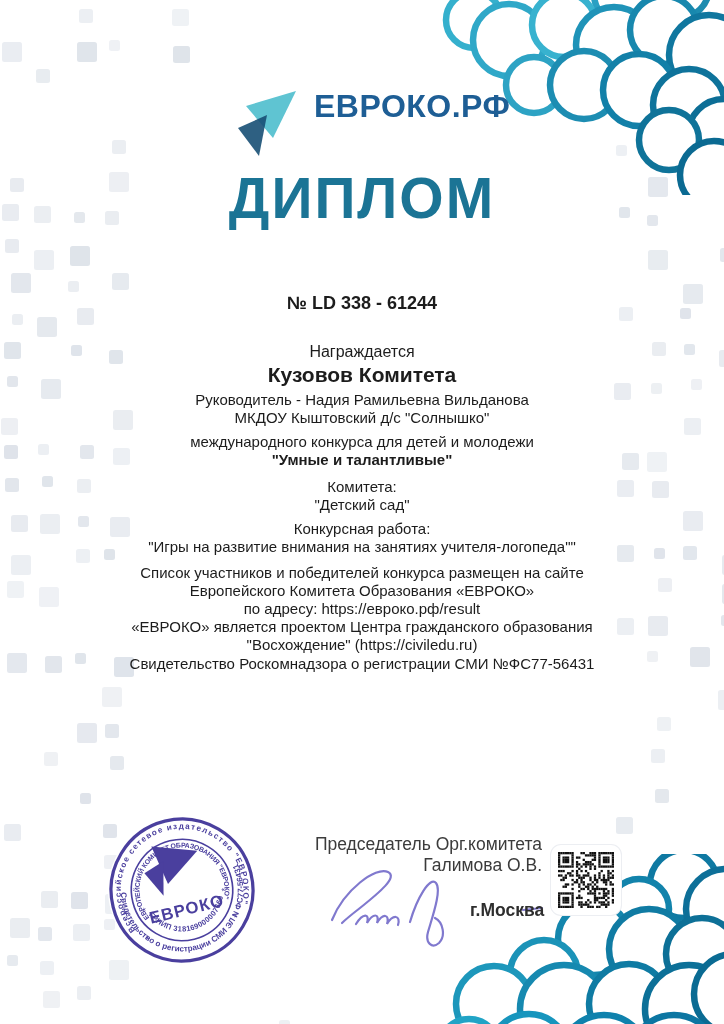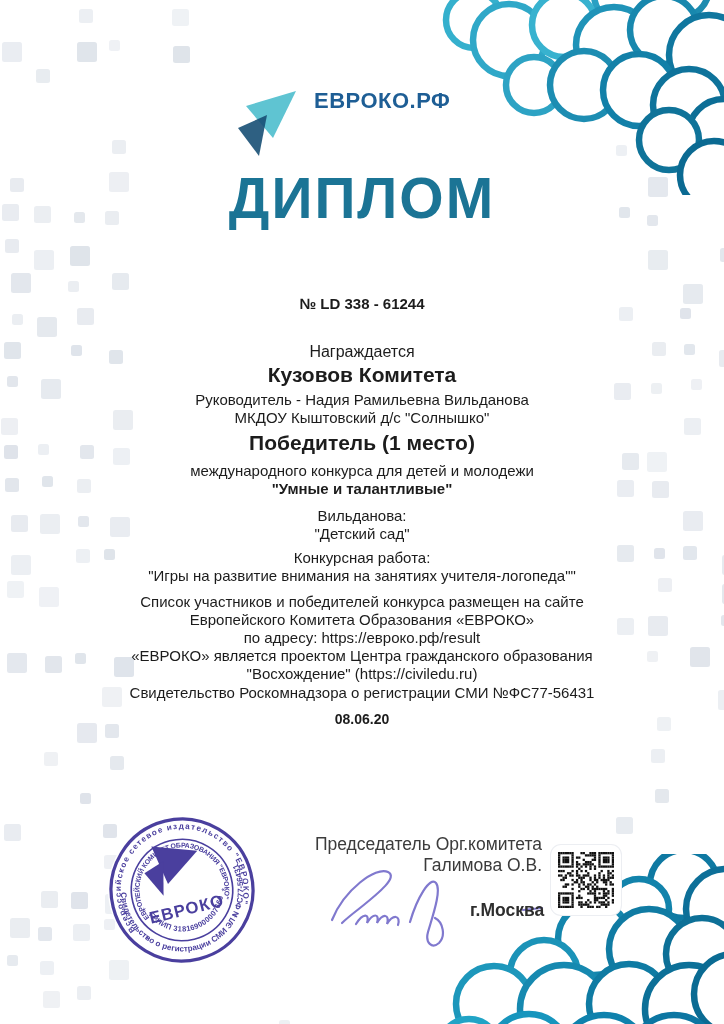--- a/index.html
+++ b/index.html
@@ -12,37 +12,37 @@
   #pixels{position:absolute;inset:0;z-index:0;}
   .px{position:absolute;background:#dde2e9;border-radius:2.5px;}
   
   .cloud{position:absolute;z-index:1;}
   #cloud-tr{top:0;right:0;}
   #cloud-br{bottom:0;right:0;}
   
   .logo-icon{position:absolute;left:236px;top:84px;z-index:2;}
   .logo-title{
     position:absolute;left:314px;top:88px;z-index:2;
-    font-size:22px;font-weight:bold;color:#1e5e95;letter-spacing:.5px;
+    font-size:32px;font-weight:bold;color:#1e5e95;letter-spacing:.5px;
   }
   .logo-sub{
     position:absolute;left:314px;top:127px;z-index:2;
     font-size:17px;font-weight:bold;color:#3d4044;line-height:21px;letter-spacing:.2px;
   }
   .logo-sub .b{color:#2e6cb0;}
   .diploma-title{
     position:absolute;left:0;width:724px;top:165px;z-index:2;
     text-align:center;font-size:57px;font-weight:bold;color:#1b7495;letter-spacing:2px;
   }
   
   .content{
     position:absolute;left:62px;right:62px;top:295px;z-index:2;
     text-align:center;font-size:15px;line-height:17px;color:#1c1c1c;
   }
-  .cert-number{font-size:15px;font-weight:bold;}
+  .cert-number{font-size:18px;font-weight:bold;}
   .awarded{margin-top:31px;font-size:16px;}
   .recipient{margin-top:3px;font-size:21px;font-weight:bold;line-height:24px;}
   .supervisor{margin-top:4px;}
   .organization{margin-top:1px;}
   .result{margin-top:4px;font-size:21px;font-weight:bold;line-height:25px;}
   .contest1{margin-top:7px;}
   .contest-name{margin-top:1px;font-weight:bold;}
   .nom-label{margin-top:10px;}
   .nom{margin-top:1px;}
   .work-label{margin-top:7px;}
@@ -250,34 +250,32 @@
   <div class="logo-title">ЕВРОКО.РФ</div>
 
   <div class="diploma-title">ДИПЛОМ</div>
 
   <div class="content">
     <div class="cert-number">№ LD 338 - 61244</div>
     <div class="awarded">Награждается</div>
     <div class="recipient">Кузовов Комитета</div>
     <div class="supervisor">Руководитель - Надия Рамильевна Вильданова</div>
     <div class="organization">МКДОУ Кыштовский д/с "Солнышко"</div>
-    <div class="result">Победитель (1 место)</div>
     <div class="contest1">международного конкурса для детей и молодежи</div>
     <div class="contest-name">"Умные и талантливые"</div>
-    <div class="nom-label">Вильданова:</div>
+    <div class="nom-label">Комитета:</div>
     <div class="nom">"Детский сад"</div>
     <div class="work-label">Конкурсная работа:</div>
     <div class="work">"Игры на развитие внимания на занятиях учителя-логопеда""</div>
     <div class="info1">Список участников и победителей конкурса размещен на сайте</div>
     <div class="info">Европейского Комитета Образования «ЕВРОКО»</div>
     <div class="info">по адресу: https://евроко.рф/result</div>
     <div class="info">«ЕВРОКО» является проектом Центра гражданского образования</div>
     <div class="info">"Восхождение" (https://civiledu.ru)</div>
     <div class="info6">Свидетельство Роскомнадзора о регистрации СМИ №ФС77-56431</div>
-    <div class="date">08.06.20</div>
   </div>
 
   <svg id="stamp" width="152" height="152" viewBox="0 0 150 150">
     <g transform="rotate(-14 75 75)" fill="none" stroke="#4a3f9e">
       <circle cx="75" cy="75" r="73" fill="#ffffff" stroke="none"></circle>
       <circle cx="75" cy="75" r="70" stroke-width="3.2"></circle>
       <circle cx="75" cy="75" r="50" stroke-width="1.6"></circle>
       <path id="arcOT" d="M 22.6 105.3 A 60.5 60.5 0 1 1 127.4 105.3" stroke="none"></path>
       <path id="arcOB" d="M 16.6 59.3 A 60.5 60.5 0 1 0 133.4 59.3" stroke="none"></path>
       <path id="arcIT" d="M 38.6 96 A 42 42 0 1 1 111.4 96" stroke="none"></path>

